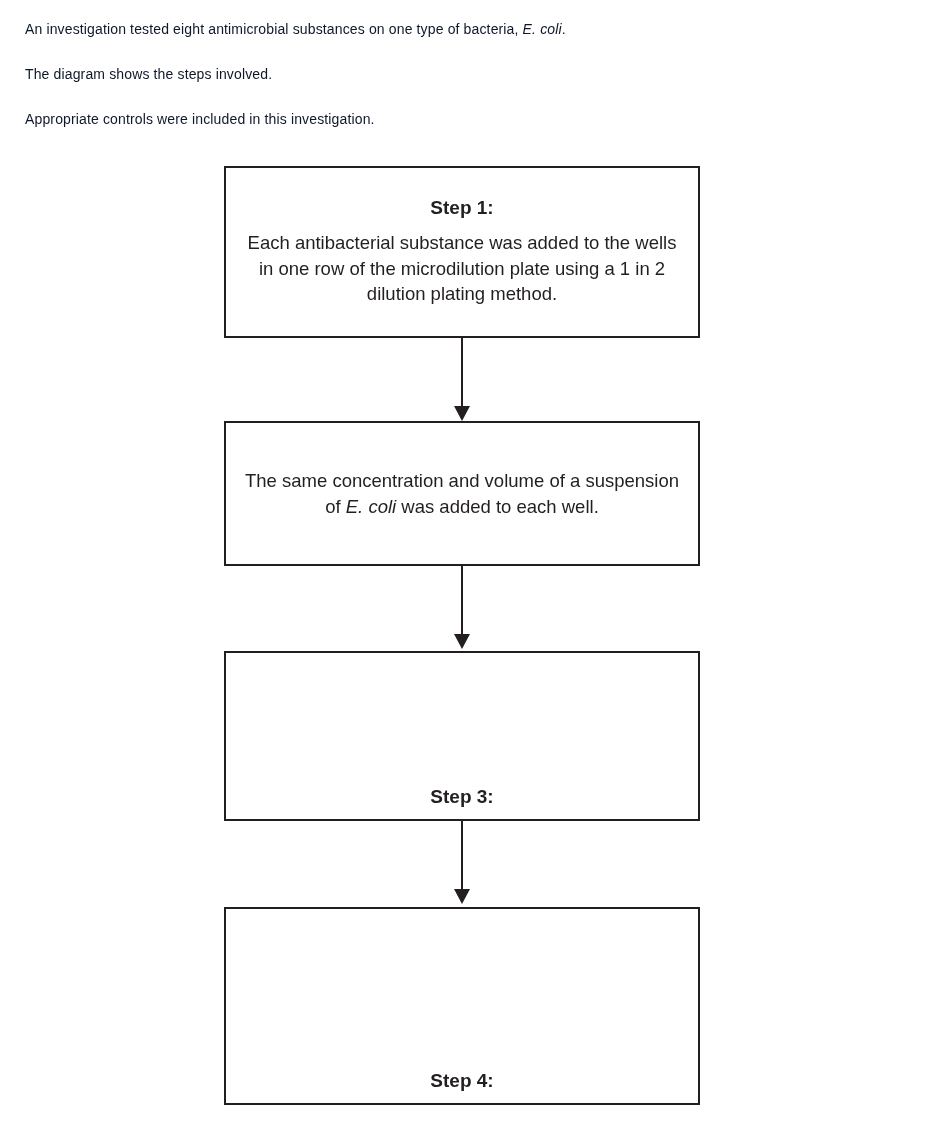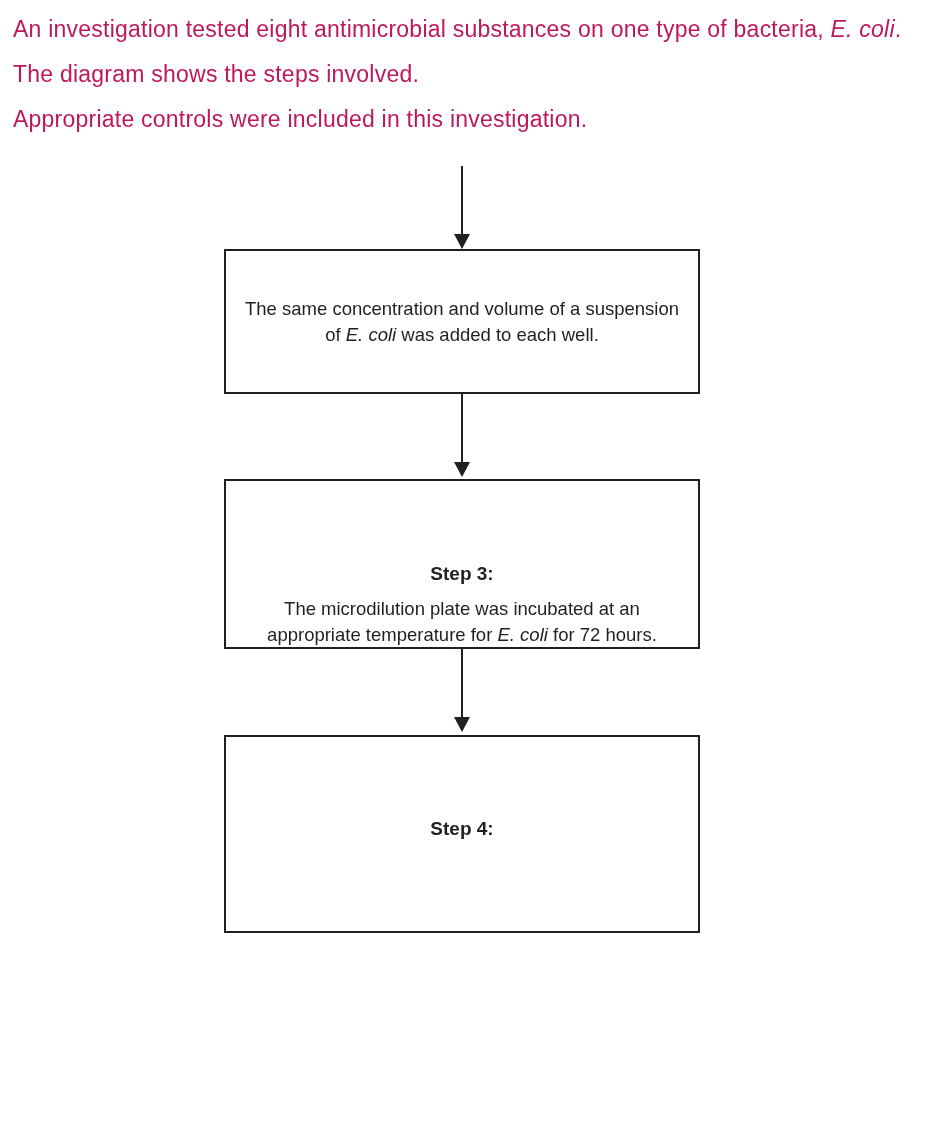--- a/index.html
+++ b/index.html
@@ -17,24 +17,24 @@
   }
 
   
   .intro {
     position: absolute;
     left: 13px;
     top: 18px;
     width: 910px;
   }
   .intro p {
-    margin: 0 0 23px 0;
-    font-size: 23px;
+    margin: 0 0 23px 12px;
+    font-size: 14px;
     line-height: 22px;
-    color: #be185d;
+    color: #0f172a;
     letter-spacing: 0.01em;
   }
   .intro p:last-child { margin-bottom: 0; }
   .sci { font-style: italic; }
 
   
   .flow {
     position: absolute;
     left: 224px;
     top: 166px;
@@ -64,21 +64,21 @@
     font-size: 18.5px;
     line-height: 25.5px;
     color: #231f20;
     margin: 0;
   }
 
   
   .box-1 { height: 172px; }
   .box-2 { height: 145px; }
   .box-3 { height: 170px; justify-content: flex-end; }
-  .box-4 { height: 198px; }
+  .box-4 { height: 198px; justify-content: flex-end; }
 
   
   .connector {
     position: relative;
     height: 83px;
     width: 100%;
   }
   .connector.gap-2 { height: 85px; }
   .connector.gap-3 { height: 86px; }
   .connector .shaft {
@@ -106,38 +106,41 @@
 <body>
 
 <div class="intro">
   <p><span>An investigation tested eight antimicrobial substances on one type of bacteria, </span><span class="sci">E. coli</span><span>.</span></p>
   <p>The diagram shows the steps involved.</p>
   <p>Appropriate controls were included in this investigation.</p>
 </div>
 
 <div class="flow">
 
+  <div class="step-box box-1">
+    <div class="step-title">Step 1:</div>
+    <div class="step-body"><span>Each antibacterial substance was added to the wells in one row of the microdilution plate using a 1 in 2 dilution plating method.</span><span class="sci"></span><span></span></div>
+  </div>
 
   <div class="connector">
     <div class="shaft"></div>
     <div class="head"></div>
   </div>
 
   <div class="step-box box-2">
     <div class="step-body"><span>The same concentration and volume of a suspension of </span><span class="sci">E. coli</span><span> was added to each well.</span></div>
   </div>
 
   <div class="connector gap-2">
     <div class="shaft"></div>
     <div class="head"></div>
   </div>
 
   <div class="step-box box-3">
     <div class="step-title">Step 3:</div>
-    <div class="step-body"><span>The microdilution plate was incubated at an appropriate temperature for </span><span class="sci">E. coli</span><span> for 72 hours.</span></div>
   </div>
 
   <div class="connector gap-3">
     <div class="shaft"></div>
     <div class="head"></div>
   </div>
 
   <div class="step-box box-4">
     <div class="step-title">Step 4:</div>
   </div>

